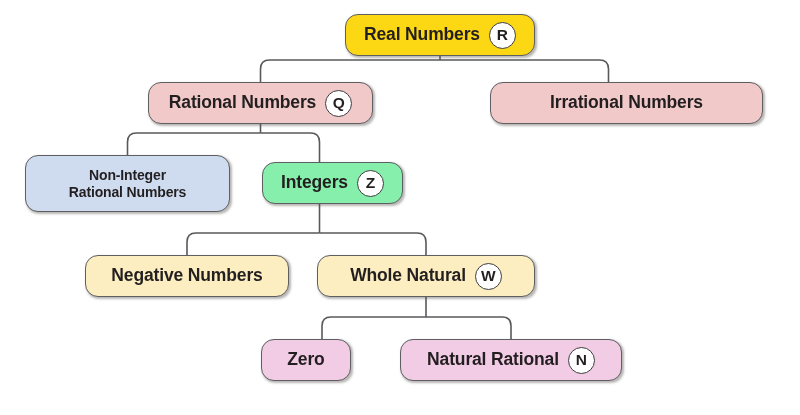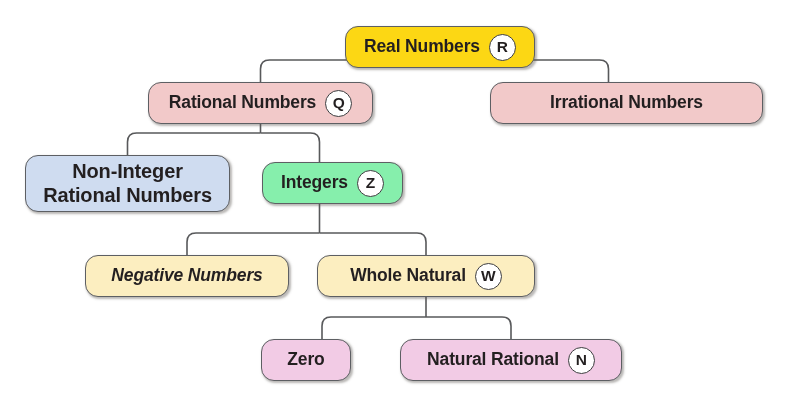--- a/index.html
+++ b/index.html
@@ -52,61 +52,61 @@
     background: #ffffff;
     border: 1.5px solid #3d3d3f;
     color: #231f20;
     font-weight: bold;
     font-size: 15.5px;
     line-height: 1;
     display: flex;
     align-items: center;
     justify-content: center;
   }
-  .node.two-line .label { font-size: 20px; line-height: 1.18; }
+  .node.two-line .label { font-size: 14px; line-height: 1.18; }
 </style>
 </head>
 <body>
 
 <div id="canvas">
   <svg id="connectors" viewBox="0 0 800 415" xmlns="http://www.w3.org/2000/svg">
       <path d="M 440 52 L 440 60" stroke="#58595b" stroke-width="1.6" fill="none"></path>
       <path d="M 440 60 L 269.5 60 Q 260.5 60 260.5 69 L 260.5 82" stroke="#58595b" stroke-width="1.6" fill="none" stroke-linecap="butt"></path>
       <path d="M 440 60 L 599.5 60 Q 608.5 60 608.5 69 L 608.5 82" stroke="#58595b" stroke-width="1.6" fill="none" stroke-linecap="butt"></path>
       <path d="M 260.5 124 L 260.5 133" stroke="#58595b" stroke-width="1.6" fill="none"></path>
       <path d="M 260.5 133 L 136.5 133 Q 127.5 133 127.5 142 L 127.5 155" stroke="#58595b" stroke-width="1.6" fill="none" stroke-linecap="butt"></path>
       <path d="M 260.5 133 L 310.5 133 Q 319.5 133 319.5 142 L 319.5 162" stroke="#58595b" stroke-width="1.6" fill="none" stroke-linecap="butt"></path>
       <path d="M 319.5 204 L 319.5 233" stroke="#58595b" stroke-width="1.6" fill="none"></path>
       <path d="M 319.5 233 L 196 233 Q 187 233 187 242 L 187 255" stroke="#58595b" stroke-width="1.6" fill="none" stroke-linecap="butt"></path>
       <path d="M 319.5 233 L 417 233 Q 426 233 426 242 L 426 255" stroke="#58595b" stroke-width="1.6" fill="none" stroke-linecap="butt"></path>
       <path d="M 426 297 L 426 317" stroke="#58595b" stroke-width="1.6" fill="none"></path>
       <path d="M 426 317 L 331 317 Q 322 317 322 326 L 322 339" stroke="#58595b" stroke-width="1.6" fill="none" stroke-linecap="butt"></path>
       <path d="M 426 317 L 502 317 Q 511 317 511 326 L 511 339" stroke="#58595b" stroke-width="1.6" fill="none" stroke-linecap="butt"></path>
     </svg>
   <div id="node-layer">
-      <div class="node" style="left: 345px; top: 26px; width: 190px; height: 42px; background: rgb(252, 215, 20); border-color: rgb(93, 95, 99);">
+      <div class="node" style="left: 345px; top: 14px; width: 190px; height: 42px; background: rgb(252, 215, 20); border-color: rgb(93, 95, 99);">
         <span class="label">Real Numbers</span>
         <span class="badge">R</span>
       </div>
       <div class="node" style="left: 148px; top: 82px; width: 225px; height: 42px; background: rgb(242, 201, 201); border-color: rgb(93, 95, 99);">
         <span class="label">Rational Numbers</span>
         <span class="badge">Q</span>
       </div>
       <div class="node" style="left: 490px; top: 82px; width: 273px; height: 42px; background: rgb(242, 201, 201); border-color: rgb(93, 95, 99);">
         <span class="label">Irrational Numbers</span>
       </div>
       <div class="node two-line" style="left: 25px; top: 155px; width: 205px; height: 57px; background: rgb(207, 220, 240); border-color: rgb(93, 95, 99);">
         <span class="label">Non-Integer
 Rational Numbers</span>
       </div>
       <div class="node" style="left: 262px; top: 162px; width: 141px; height: 42px; background: #86efac; border-color: rgb(93, 95, 99);">
         <span class="label">Integers</span>
         <span class="badge">Z</span>
       </div>
-      <div class="node" style="left: 85px; top: 255px; width: 204px; height: 42px; background: rgb(252, 238, 192); border-color: rgb(93, 95, 99); font-style: italic;">
+      <div class="node" style="left: 85px; top: 255px; width: 204px; height: 42px; background: rgb(252, 238, 192); border-color: rgb(93, 95, 99);">
         <span class="label">Negative Numbers</span>
       </div>
       <div class="node" style="left: 317px; top: 255px; width: 218px; height: 42px; background: rgb(252, 238, 192); border-color: rgb(93, 95, 99);">
         <span class="label">Whole Natural</span>
         <span class="badge">W</span>
       </div>
       <div class="node" style="left: 261px; top: 339px; width: 90px; height: 42px; background: rgb(242, 203, 229); border-color: rgb(93, 95, 99);">
         <span class="label">Zero</span>
       </div>
       <div class="node" style="left: 400px; top: 339px; width: 222px; height: 42px; background: rgb(242, 203, 229); border-color: rgb(93, 95, 99);">

